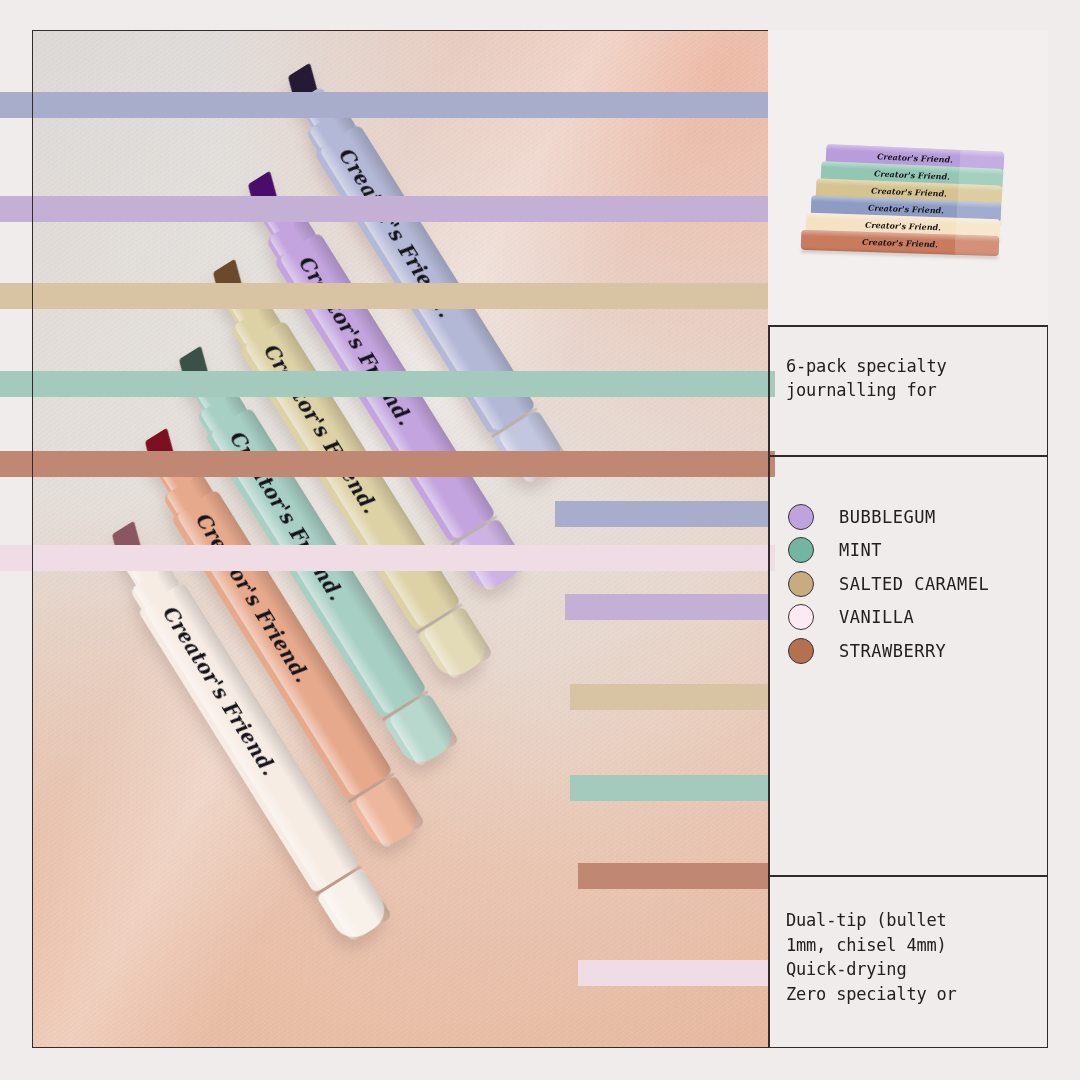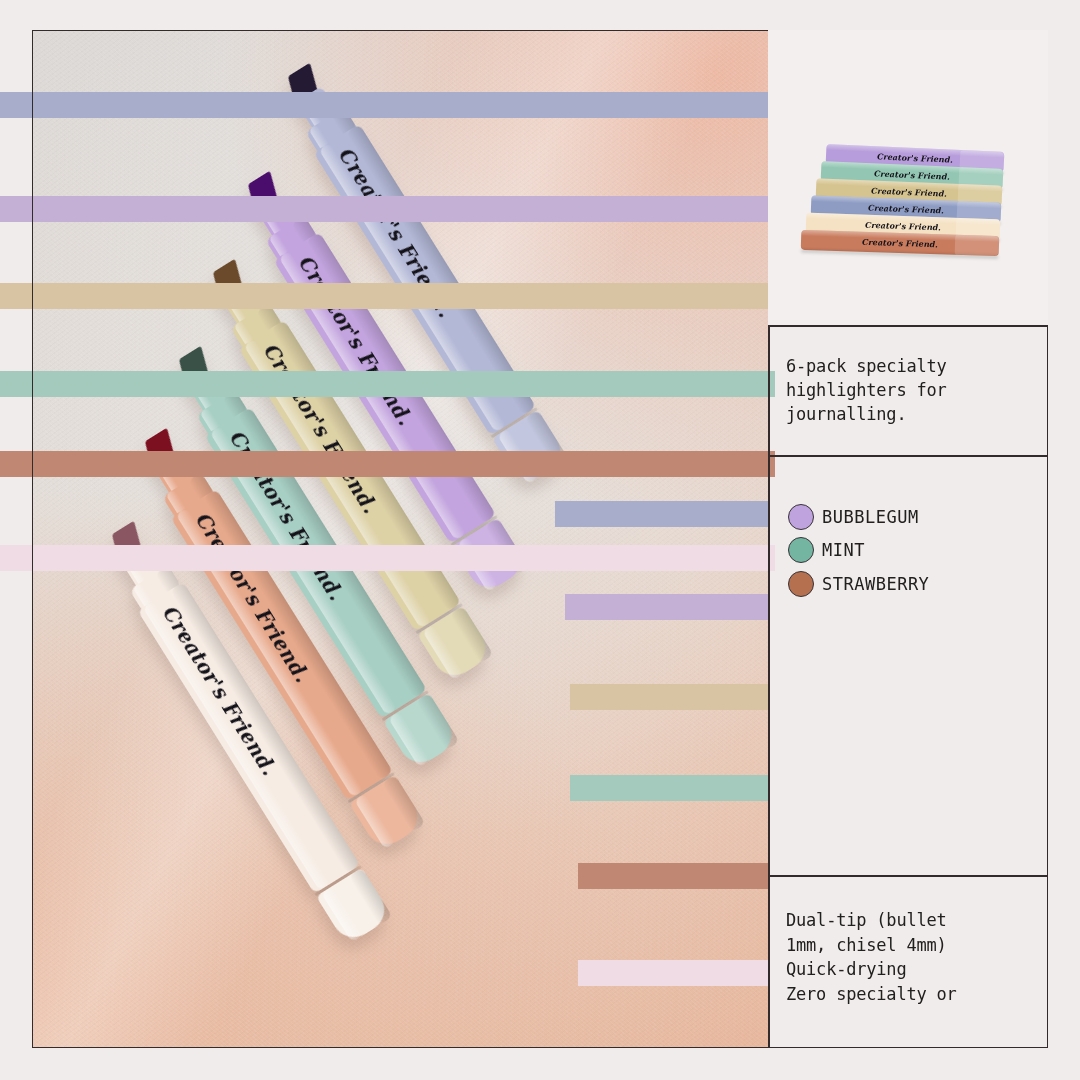--- a/index.html
+++ b/index.html
@@ -108,21 +108,21 @@
   .desc-cell{top:296px;height:110px;padding:28px 18px 0 18px;}
   .desc-text{font-size:17px;line-height:1.42;color:#22201f;letter-spacing:-.2px;}
 
   .legend-cell{top:426px;height:419px;padding:44px 0 0 20px;}
   .legend-row{display:flex;align-items:center;height:33.5px;}
   .swatch{
     width:26px;height:26px;border-radius:50%;
     border:1.5px solid #3a3238;box-sizing:border-box;flex:0 0 auto;
   }
   .legend-label{
-    margin-left:8px;font-size:17px;color:#22201f;letter-spacing:.5px;
+    margin-left:25px;font-size:17px;color:#22201f;letter-spacing:.5px;
   }
 
   .spec-cell{top:846px;height:148px;padding:32px 18px 0 18px;}
   .spec-text{font-size:17px;line-height:1.45;color:#22201f;letter-spacing:-.2px;}
 </style>
 </head>
 <body>
 
 <div id="stage">
 
@@ -311,34 +311,41 @@
             <div class="tgloss"></div>
             <div class="tlabel">Creator's Friend.</div>
           </div>
         </div>
     </div>
     <div class="divider" style="top:295px;"></div>
 
     <div class="cell desc-cell">
       <div class="desc-text">
         <div>6-pack specialty</div>
-        <div>highlighters for</div>
-        <div>journalling.</div>
+        <div>journalling for</div>
       </div>
     </div>
     <div class="divider" style="top:425px;"></div>
 
     <div class="cell legend-cell">
       <div class="legend-row">
         <span class="swatch" style="background:#bfa3df"></span>
         <span class="legend-label">BUBBLEGUM</span>
       </div>
       <div class="legend-row">
         <span class="swatch" style="background:#73b5a0"></span>
         <span class="legend-label">MINT</span>
+      </div>
+      <div class="legend-row">
+        <span class="swatch" style="background:#c9ab80"></span>
+        <span class="legend-label">SALTED CARAMEL</span>
+      </div>
+      <div class="legend-row">
+        <span class="swatch" style="background:#fbeaf1"></span>
+        <span class="legend-label">VANILLA</span>
       </div>
       <div class="legend-row">
         <span class="swatch" style="background:#b4704f"></span>
         <span class="legend-label">STRAWBERRY</span>
       </div>
     </div>
     <div class="divider" style="top:845px;"></div>
 
     <div class="cell spec-cell">
       <div class="spec-text">

